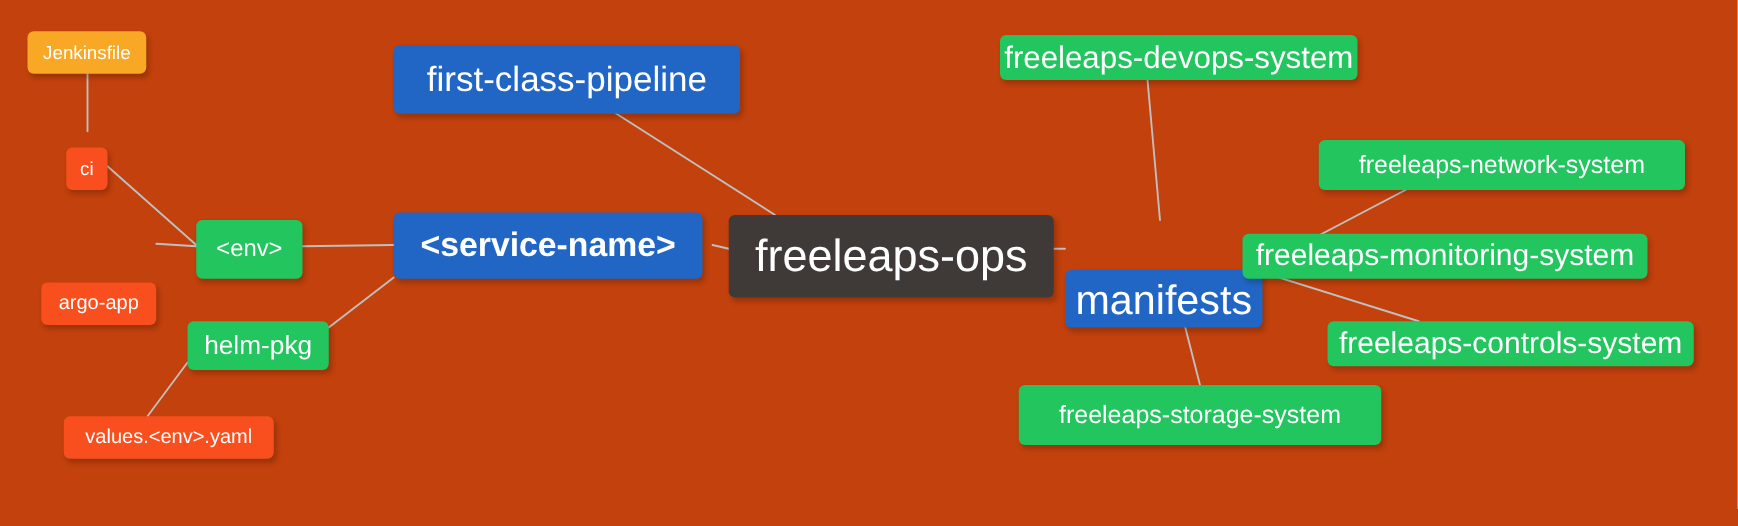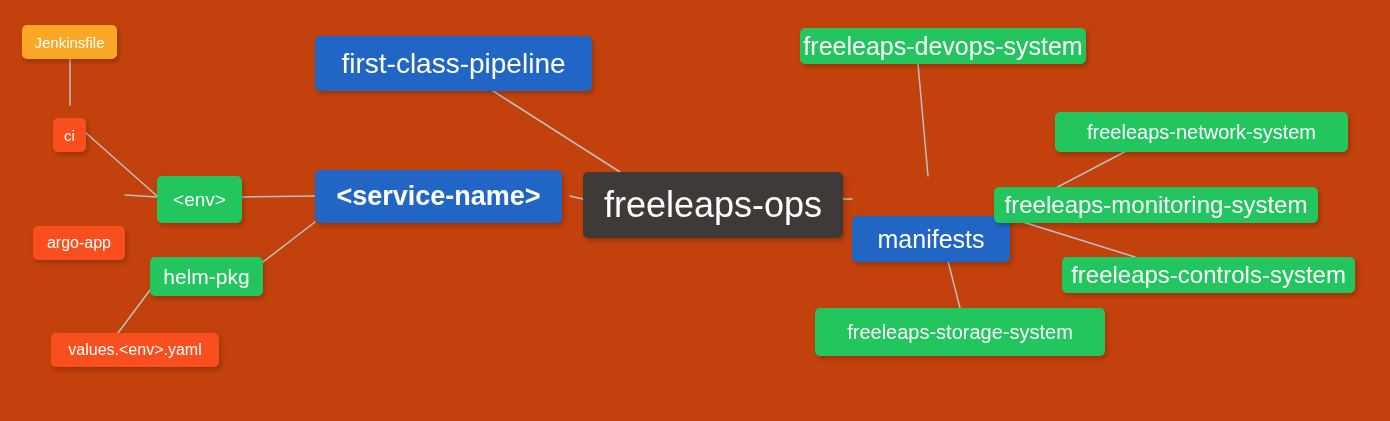--- a/index.html
+++ b/index.html
@@ -86,21 +86,21 @@
       </div>
       <div class="node" style="left: 315px; top: 36px; width: 277px; height: 55px; background: rgb(33, 102, 196); font-size: 28px;">
         <span class="node-label">first-class-pipeline</span>
       </div>
       <div class="node" style="left: 315px; top: 170px; width: 247px; height: 53px; background: rgb(33, 102, 196); font-size: 27px; font-weight: bold;">
         <span class="node-label">&lt;service-name&gt;</span>
       </div>
       <div class="node" style="left: 583px; top: 172px; width: 260px; height: 66px; background: rgb(63, 58, 56); font-size: 36px;">
         <span class="node-label">freeleaps-ops</span>
       </div>
-      <div class="node" style="left: 852px; top: 176px; width: 158px; height: 46px; background: rgb(33, 102, 196); font-size: 25px; margin-top: 40px;">
+      <div class="node" style="left: 852px; top: 176px; width: 158px; height: 46px; background: rgb(33, 102, 196); font-size: 33px; margin-top: 40px;">
         <span class="node-label">manifests</span>
       </div>
       <div class="node" style="left: 800px; top: 28px; width: 286px; height: 36px; background: rgb(34, 197, 94); font-size: 25px;">
         <span class="node-label">freeleaps-devops-system</span>
       </div>
       <div class="node" style="left: 1055px; top: 112px; width: 293px; height: 40px; background: rgb(34, 197, 94); font-size: 20px;">
         <span class="node-label">freeleaps-network-system</span>
       </div>
       <div class="node" style="left: 994px; top: 187px; width: 324px; height: 36px; background: rgb(34, 197, 94); font-size: 24px;">
         <span class="node-label">freeleaps-monitoring-system</span>

